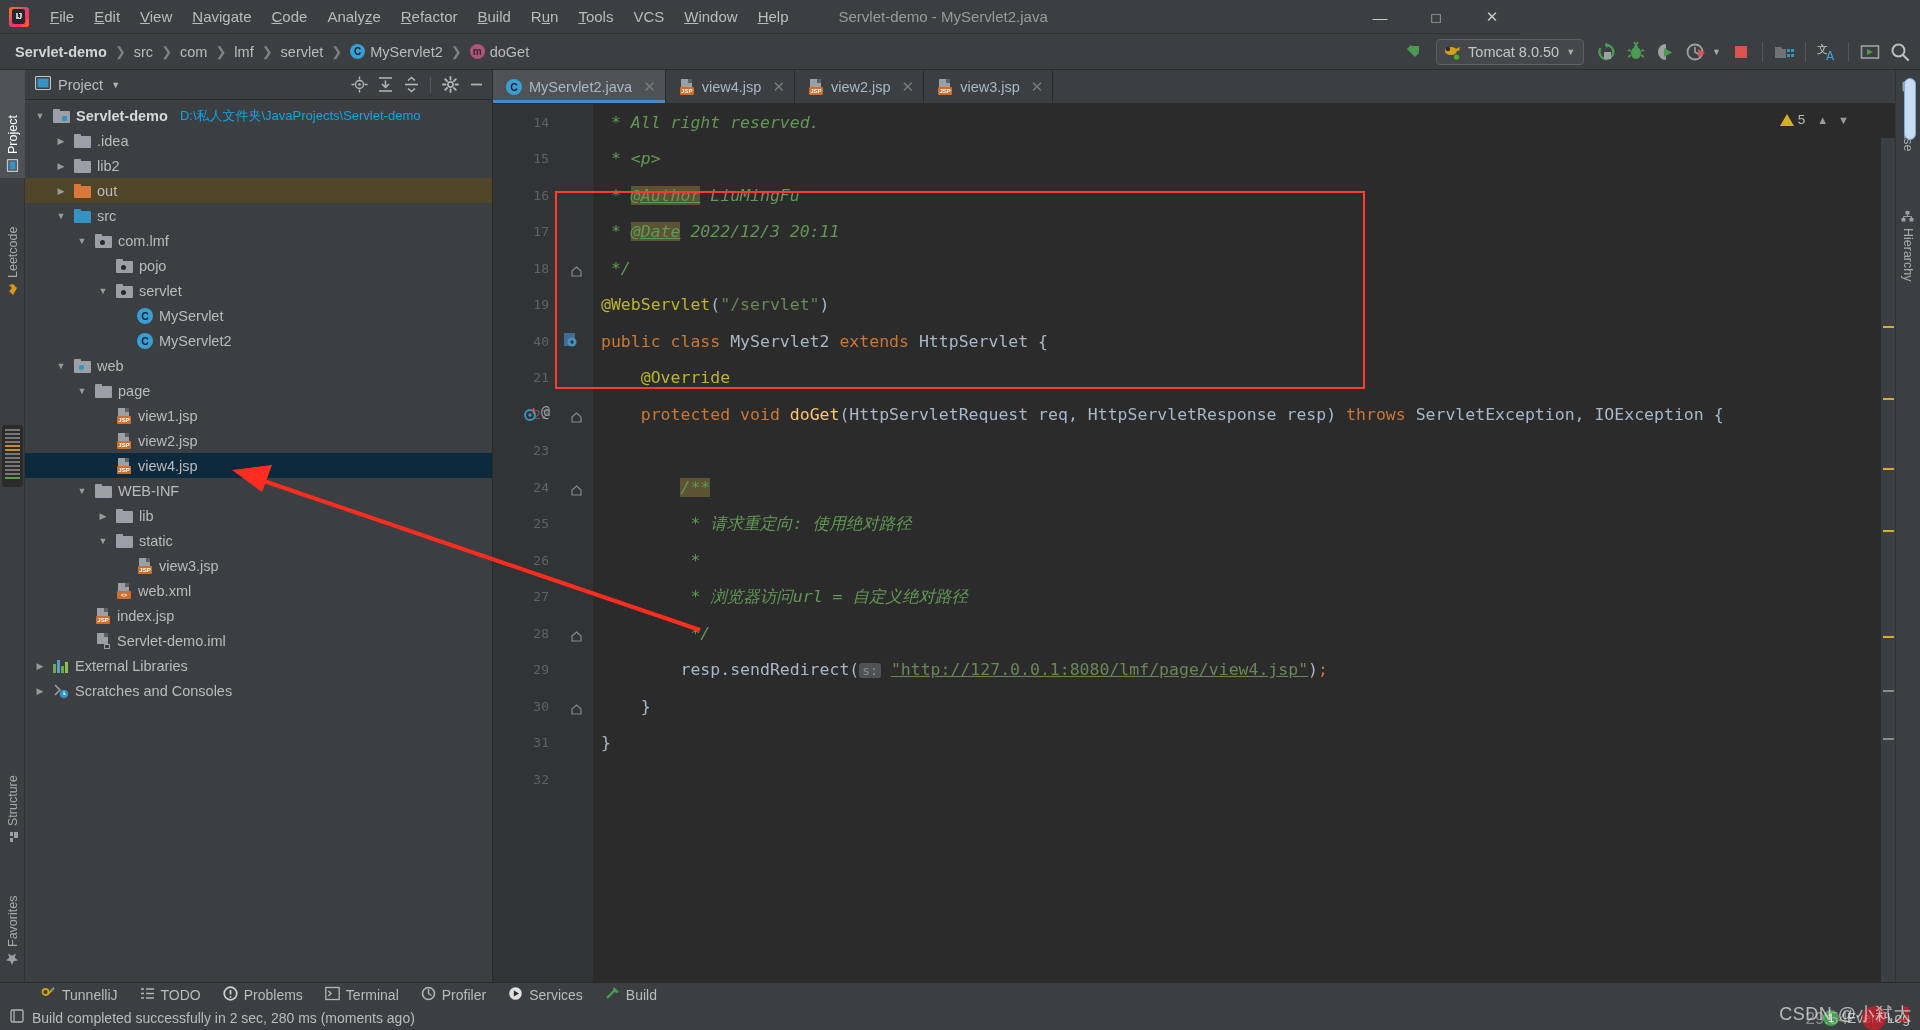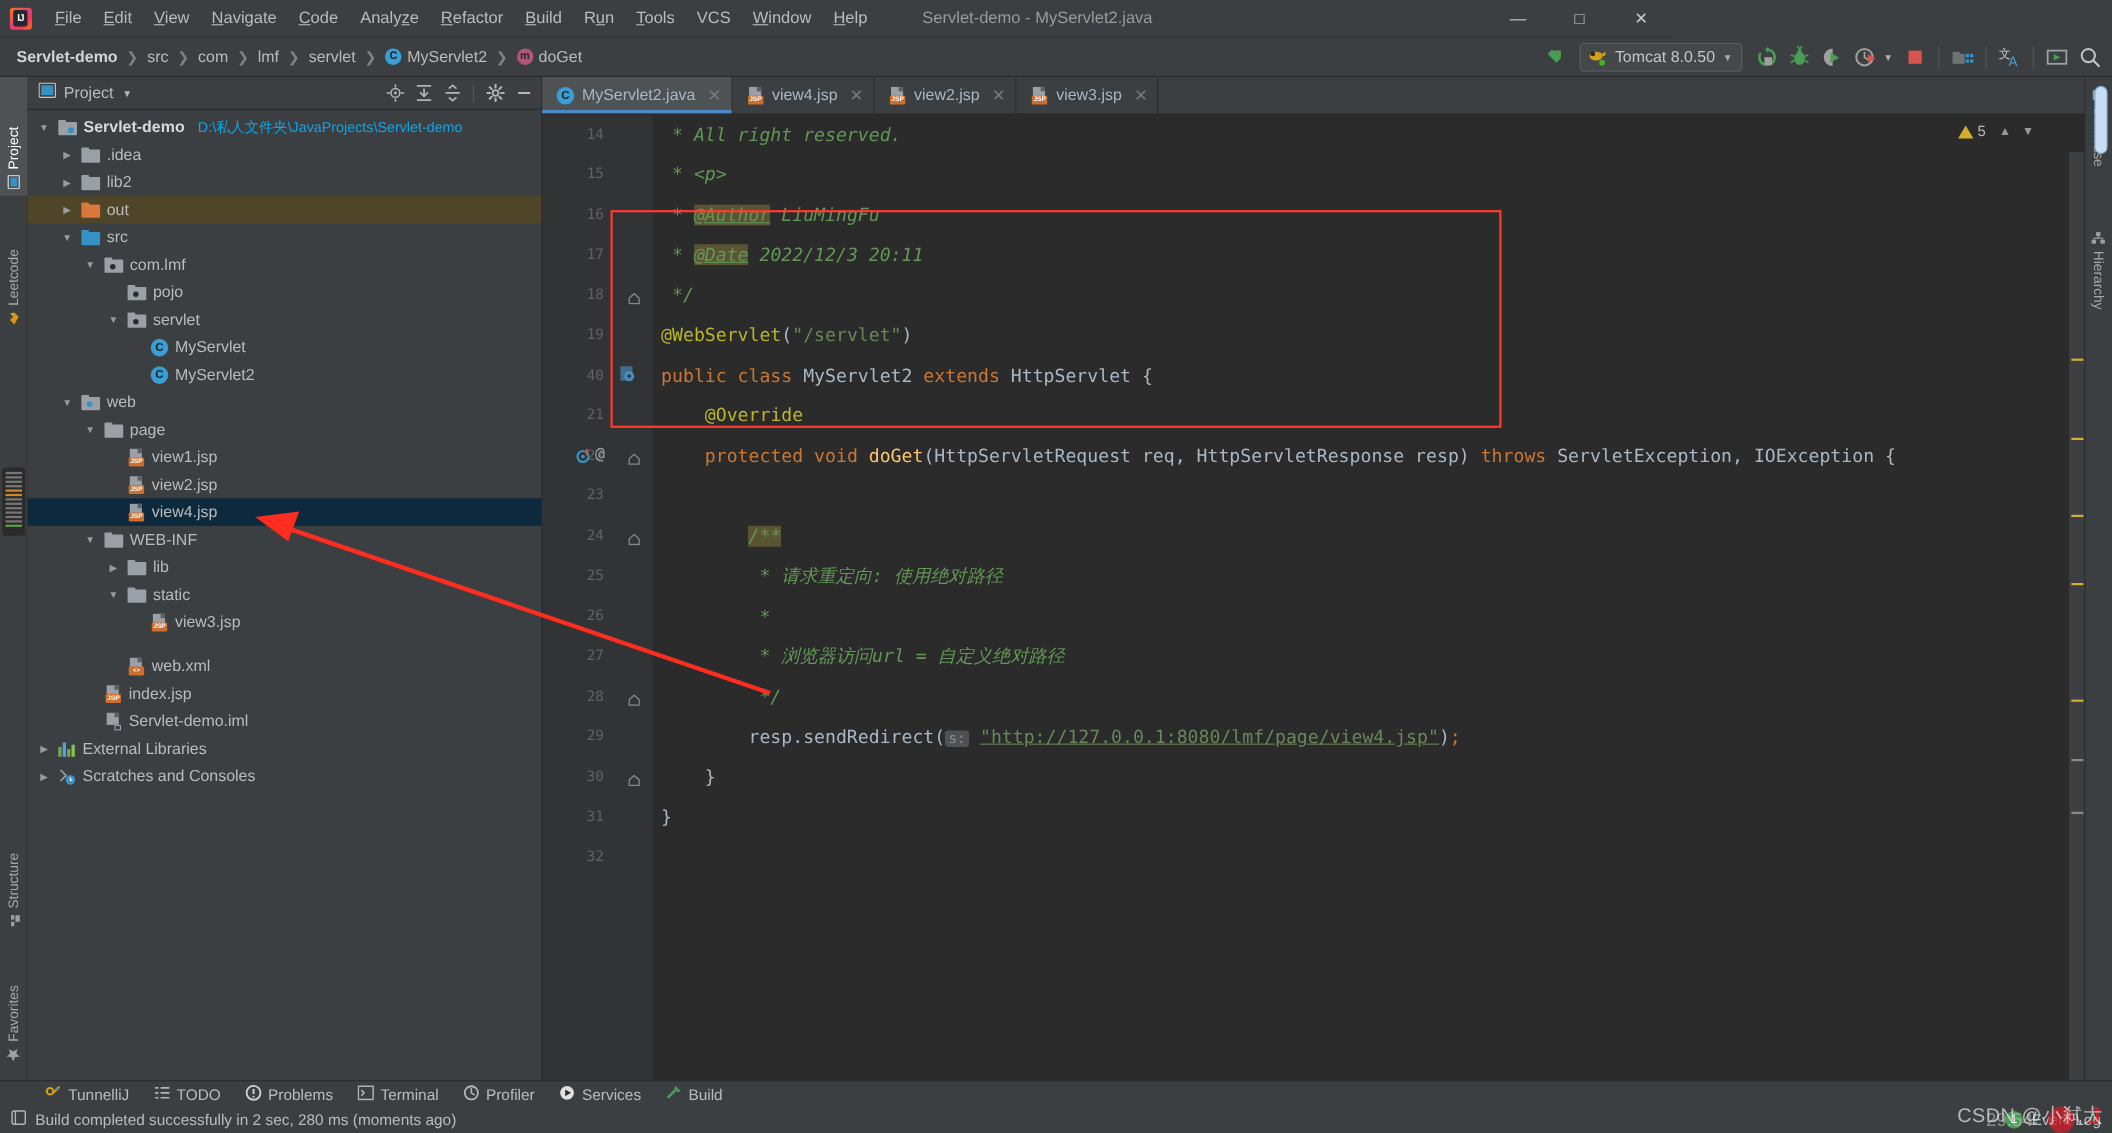--- a/index.html
+++ b/index.html
@@ -708,21 +708,21 @@
       </div>
       <div class="trow" style="padding-left: 92px;">
         <span class="twist"></span>
         <span class="jspfi">
           <span class="pg"></span>
           <span class="corner"></span>
           <span class="tag">JSP</span>
         </span>
         <span class="tlabel">view3.jsp</span>
       </div>
-      <div class="trow" style="padding-left: 71px; margin-top: 15px;">
+      <div class="trow" style="padding-left: 71px;">
         <span class="twist"></span>
         <span class="jspfi xmlfi">
           <span class="pg"></span>
           <span class="corner"></span>
           <span class="tag">&lt;&gt;</span>
         </span>
         <span class="tlabel">web.xml</span>
       </div>
       <div class="trow" style="padding-left: 50px;">
         <span class="twist"></span>

